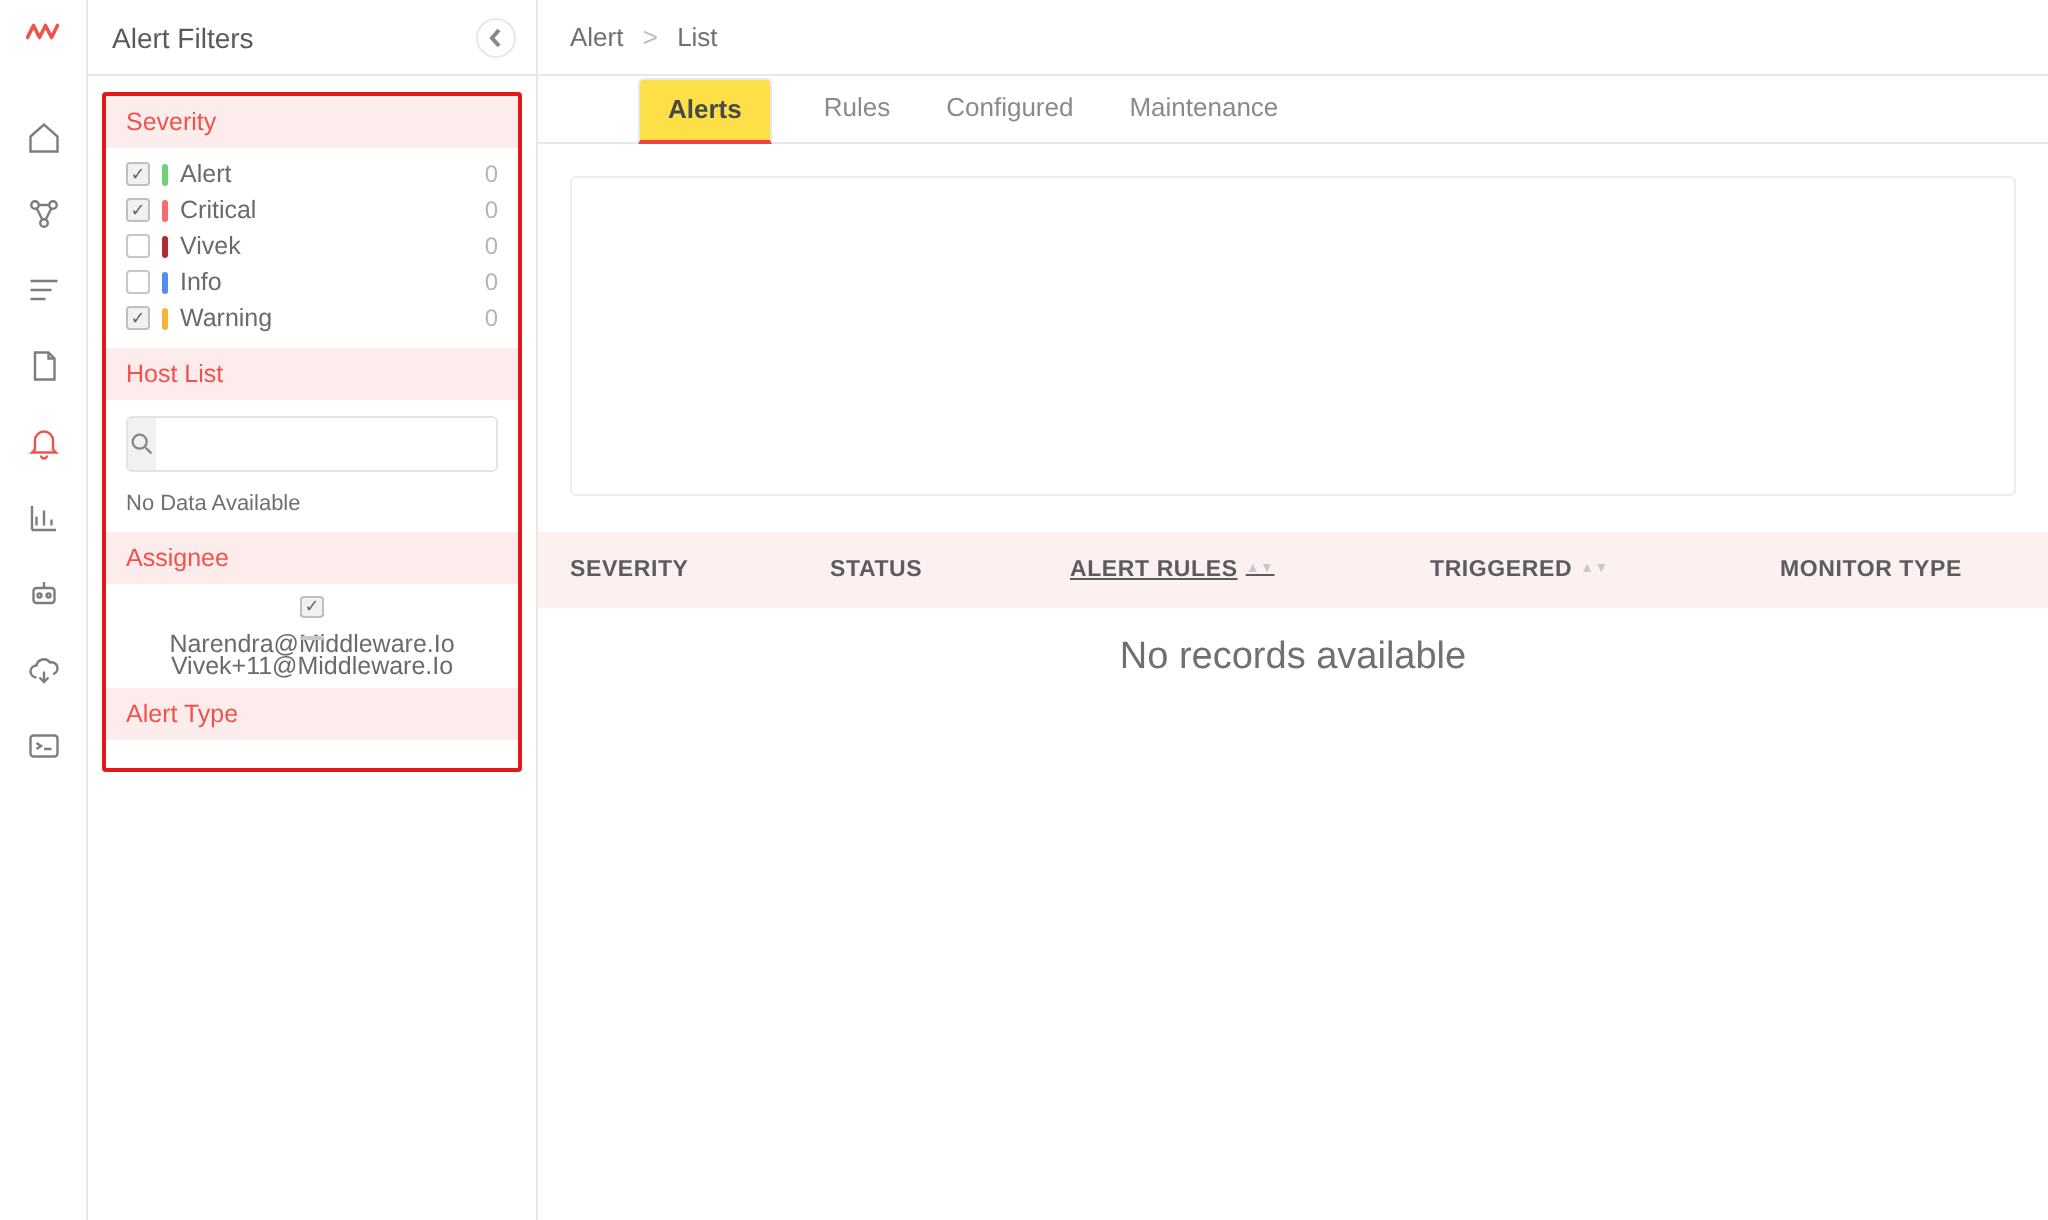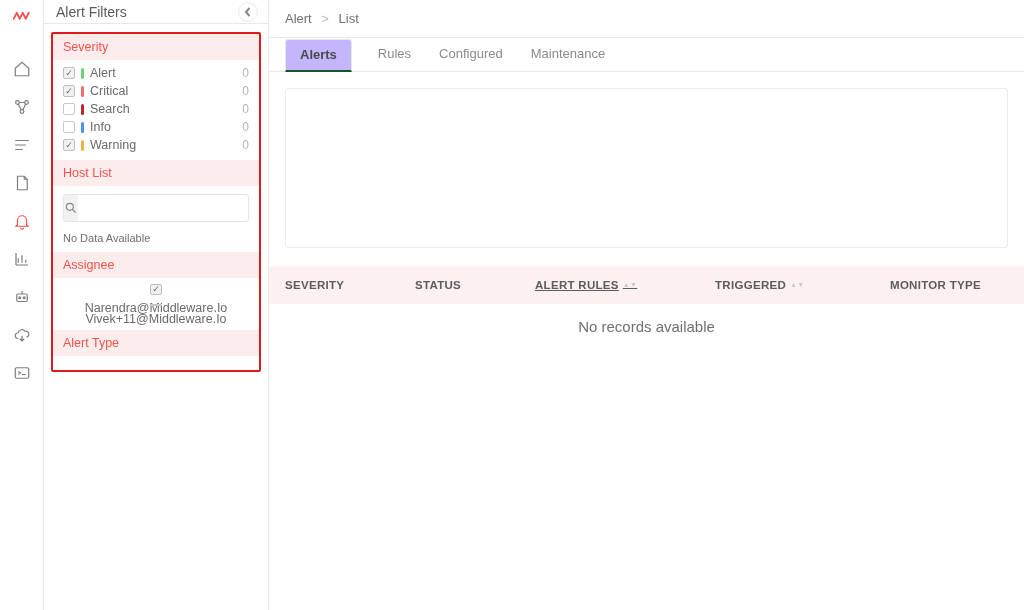--- a/index.html
+++ b/index.html
@@ -20,21 +20,21 @@
   
   .rail{width:44px;border-right:1px solid var(--border);display:flex;flex-direction:column;align-items:center;padding-top:6px;gap:16px;}
   .logo{color:var(--accent);}
   .logo svg{display:block;}
   .rail .nav{display:flex;flex-direction:column;gap:20px;margin-top:20px;}
   .rail .nav .ico{color:var(--icon);display:flex;justify-content:center;}
   .rail .nav .ico.active{color:var(--accent);}
   .rail svg{width:18px;height:18px;stroke:currentColor;fill:none;stroke-width:1.6;}
   
   .filters{width:225px;border-right:1px solid var(--border);position:relative;}
-  .filters-head{display:flex;align-items:center;justify-content:space-between;height:24px;padding:0 10px 0 12px;border-bottom:1px solid var(--border);}
+  .filters-head{display:flex;align-items:center;justify-content:space-between;height:38px;padding:0 10px 0 12px;border-bottom:1px solid var(--border);}
   .filters-head h1{margin:0;font-size:14px;font-weight:500;color:#5a5a5a;}
   .collapse-btn{width:20px;height:20px;border:1px solid var(--border);border-radius:50%;display:flex;align-items:center;justify-content:center;color:#888;cursor:pointer;background:#fff;}
   .collapse-btn svg{width:10px;height:10px;stroke:currentColor;fill:none;stroke-width:2;}
   .hl-box{margin:8px 7px 8px 7px;border:2px solid #e21919;border-radius:2px;padding-bottom:14px;}
   .sec-head{background:var(--pink-bg);color:var(--accent);font-size:12.5px;font-weight:500;padding:6px 10px;}
   .sev-list{padding:4px 10px 6px 10px;}
   .sev-row{display:flex;align-items:center;gap:6px;height:18px;font-size:12.5px;color:#6a6a6a;}
   .cb{width:12px;height:12px;border:1px solid #c8c8c8;border-radius:2px;display:inline-flex;align-items:center;justify-content:center;background:#fff;cursor:pointer;}
   .cb.checked{background:#f1f1f1;border-color:#bfbfbf;}
   .cb.checked::after{content:"✓";font-size:9px;color:#666;line-height:1;}
@@ -52,32 +52,32 @@
   .atype-body{padding:4px 0;}
   .atype-item{padding:7px 12px;font-size:12.5px;color:#5f5f5f;cursor:pointer;}
   .atype-item.selected{background:var(--pink-bg);color:var(--accent);}
   
   .main{flex:1;display:flex;flex-direction:column;overflow:hidden;}
   .breadcrumb{height:38px;border-bottom:1px solid var(--border);display:flex;align-items:center;padding:0 16px;font-size:13px;color:#9a9a9a;}
   .breadcrumb .crumb{color:#707070;}
   .breadcrumb .sep{margin:0 6px;color:#bbb;}
   .tabs{display:flex;gap:24px;padding:0 16px;border-bottom:1px solid var(--border);height:34px;align-items:flex-end;}
   .tab{padding-bottom:8px;font-size:13px;color:var(--text-muted);cursor:pointer;border-bottom:2px solid transparent;}
-  .tab.active{color:#4a4a4a;font-weight:600;border-bottom-color:#d9d9d9;background:#c4b5fd;border-left:1px solid var(--border);border-right:1px solid var(--border);border-top:1px solid var(--border);border-bottom:2px solid #14532d;padding:7px 14px 8px;border-radius:3px 3px 0 0;margin-bottom:-1px;}
+  .tab.active{color:#4a4a4a;font-weight:600;border-bottom-color:#d9d9d9;background:#fde047;border-left:1px solid var(--border);border-right:1px solid var(--border);border-top:1px solid var(--border);border-bottom:2px solid #ef4444;padding:7px 14px 8px;border-radius:3px 3px 0 0;margin-bottom:-1px;margin-left:34px;}
   .tab:not(.active){padding:8px 2px;}
   .chart-area{margin:16px 16px 18px 16px;border:1px solid var(--border2);border-radius:3px;height:160px;}
   .thead{display:flex;align-items:center;background:var(--pink-bg2);height:38px;padding:0 16px;font-size:11.5px;font-weight:700;color:#5c5c5c;letter-spacing:.3px;}
   .thead .col{display:flex;align-items:center;gap:4px;}
   .thead .sort{display:inline-flex;flex-direction:column;line-height:4px;font-size:7px;color:#c9c9c9;}
   .col-sev{width:130px;}
   .col-status{width:120px;}
   .col-rules{width:180px;text-decoration:underline;}
   .col-trig{width:175px;text-align:right;}
   .col-mon{flex:1;}
-  .no-records{text-align:center;padding:14px 0;color:#707070;font-size:15px;}
+  .no-records{text-align:center;padding:14px 0;color:#707070;font-size:19px;}
 </style>
 </head>
 <body>
 
 <div class="app">
 
   <aside class="rail">
     <div class="logo">
       <svg viewBox="0 0 24 12" width="22" height="14">
           <path d="M1 11 L5 3 L9 11 L13 3 L17 11 L21 3" stroke="currentColor" stroke-width="2.4" fill="none" stroke-linecap="round" stroke-linejoin="round"></path>
@@ -164,21 +164,21 @@
           </div>
           <div class="sev-row">
             <span class="cb checked"></span>
             <span class="sev-pill" style="background:#f56a6a"></span>
             <span class="label">Critical</span>
             <span class="count">0</span>
           </div>
           <div class="sev-row">
             <span class="cb"></span>
             <span class="sev-pill" style="background:#b12c2c"></span>
-            <span class="label">Search</span>
+            <span class="label">Vivek</span>
             <span class="count">0</span>
           </div>
           <div class="sev-row">
             <span class="cb"></span>
             <span class="sev-pill" style="background:#4e8ef5"></span>
             <span class="label">Info</span>
             <span class="count">0</span>
           </div>
           <div class="sev-row">
             <span class="cb checked"></span>

